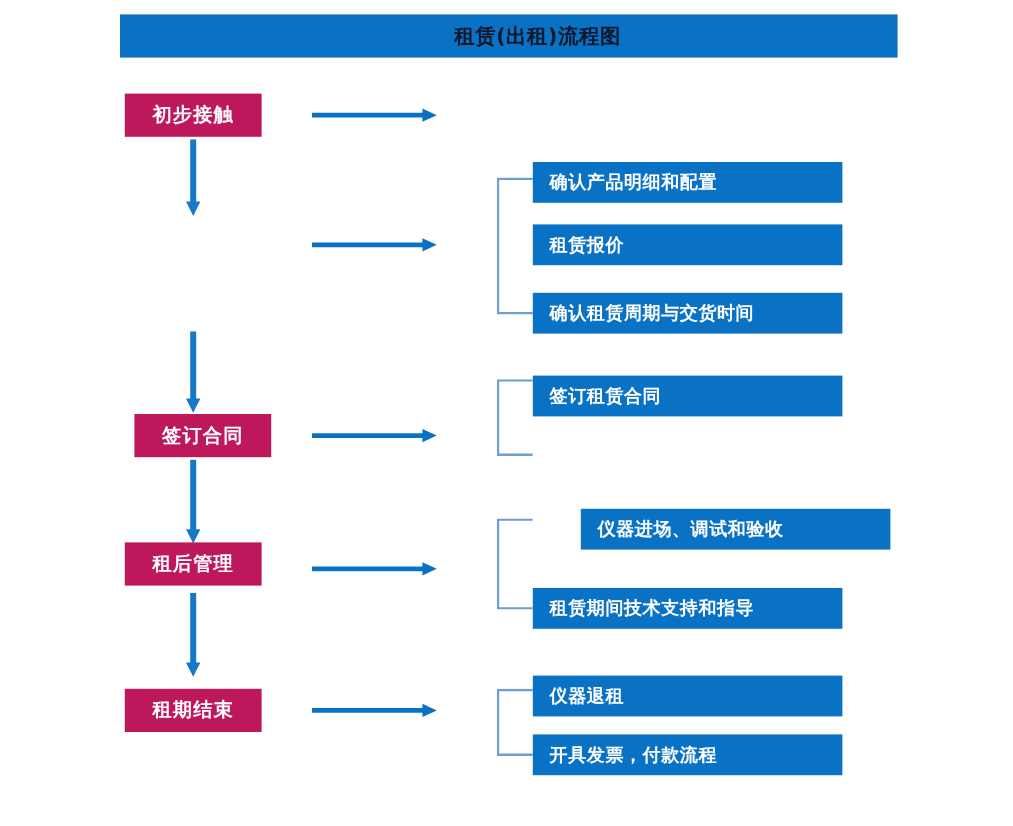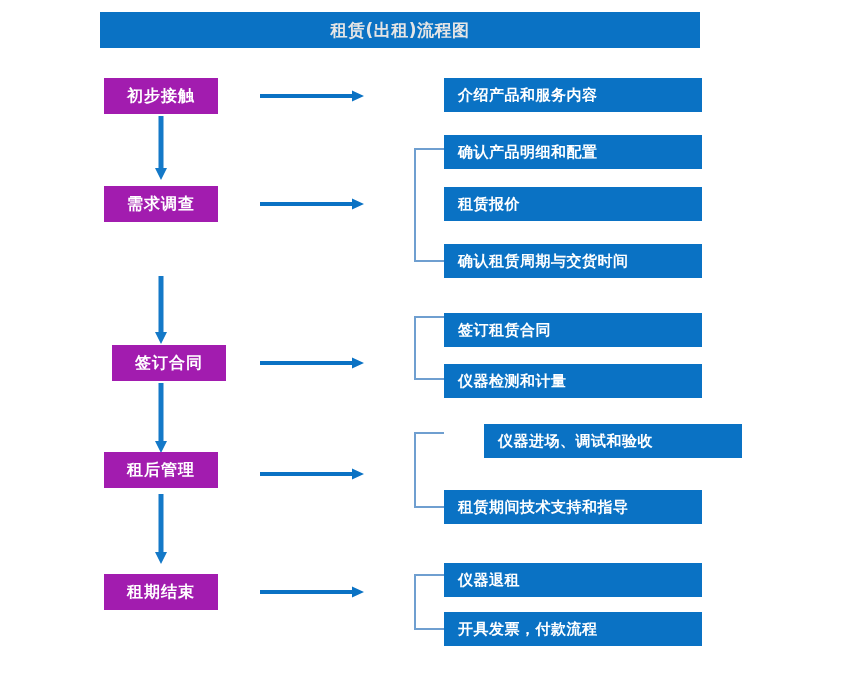--- a/index.html
+++ b/index.html
@@ -18,32 +18,33 @@
     background: #ffffff;
     overflow: hidden;
   }
   .title-bar {
     position: absolute;
     left: 100px;
     top: 12px;
     width: 600px;
     height: 36px;
     background: #0a72c4;
-    color: #e5e5e5;
+    color: #0f172a;
     font-size: 17px;
     font-weight: bold;
     display: flex;
     align-items: center;
     justify-content: center;
     letter-spacing: 0.5px;
+    padding-left: 48px;
   }
   .stage-box {
     position: absolute;
     height: 36px;
-    background: #a21caf;
+    background: #be185d;
     color: #ffffff;
     font-size: 16px;
     font-weight: bold;
     display: flex;
     align-items: center;
     justify-content: center;
     letter-spacing: 1px;
   }
   .detail-box {
     position: absolute;
@@ -83,29 +84,27 @@
   <div class="title-bar">租赁(出租)流程图</div>
 
   <div class="stage-box" style="left:104px; top:78px; width:114px;">初步接触</div>
 
   <div class="h-arrow" style="left:260px; top:89px; width:104px;">
     <svg width="104" height="14" viewBox="0 0 104 14">
       <path d="M0 5 H92 V1.5 L104 7 L92 12.5 V9 H0 Z" fill="#0a72c4"></path>
     </svg>
   </div>
 
-  <div class="detail-box" style="top:78px;">介绍产品和服务内容</div>
 
   <div class="v-arrow" style="left:154px; top:116px; height:64px;">
     <svg width="14" height="64" viewBox="0 0 14 64">
       <path d="M4.5 0 H9.5 V52 H13 L7 64 L1 52 H4.5 Z" fill="#1479c8"></path>
     </svg>
   </div>
 
-  <div class="stage-box" style="left:104px; top:186px; width:114px;">需求调查</div>
 
   <div class="h-arrow" style="left:260px; top:197px; width:104px;">
     <svg width="104" height="14" viewBox="0 0 104 14">
       <path d="M0 5 H92 V1.5 L104 7 L92 12.5 V9 H0 Z" fill="#0a72c4"></path>
     </svg>
   </div>
 
   <div class="bracket" style="left:414px; top:148px; width:30px; height:114px;">
     <svg width="30" height="114" viewBox="0 0 30 114">
       <path d="M30 1 H1 V113 H30" fill="none" stroke="#6f9fd0" stroke-width="2"></path>
@@ -130,21 +129,20 @@
     </svg>
   </div>
 
   <div class="bracket" style="left:414px; top:316px; width:30px; height:64px;">
     <svg width="30" height="64" viewBox="0 0 30 64">
       <path d="M30 1 H1 V63 H30" fill="none" stroke="#6f9fd0" stroke-width="2"></path>
     </svg>
   </div>
 
   <div class="detail-box" style="top:313px;">签订租赁合同</div>
-  <div class="detail-box" style="top:364px;">仪器检测和计量</div>
 
   <div class="v-arrow" style="left:154px; top:383px; height:70px;">
     <svg width="14" height="70" viewBox="0 0 14 70">
       <path d="M4.5 0 H9.5 V58 H13 L7 70 L1 58 H4.5 Z" fill="#1479c8"></path>
     </svg>
   </div>
 
   <div class="stage-box" style="left:104px; top:452px; width:114px;">租后管理</div>
 
   <div class="h-arrow" style="left:260px; top:467px; width:104px;">

